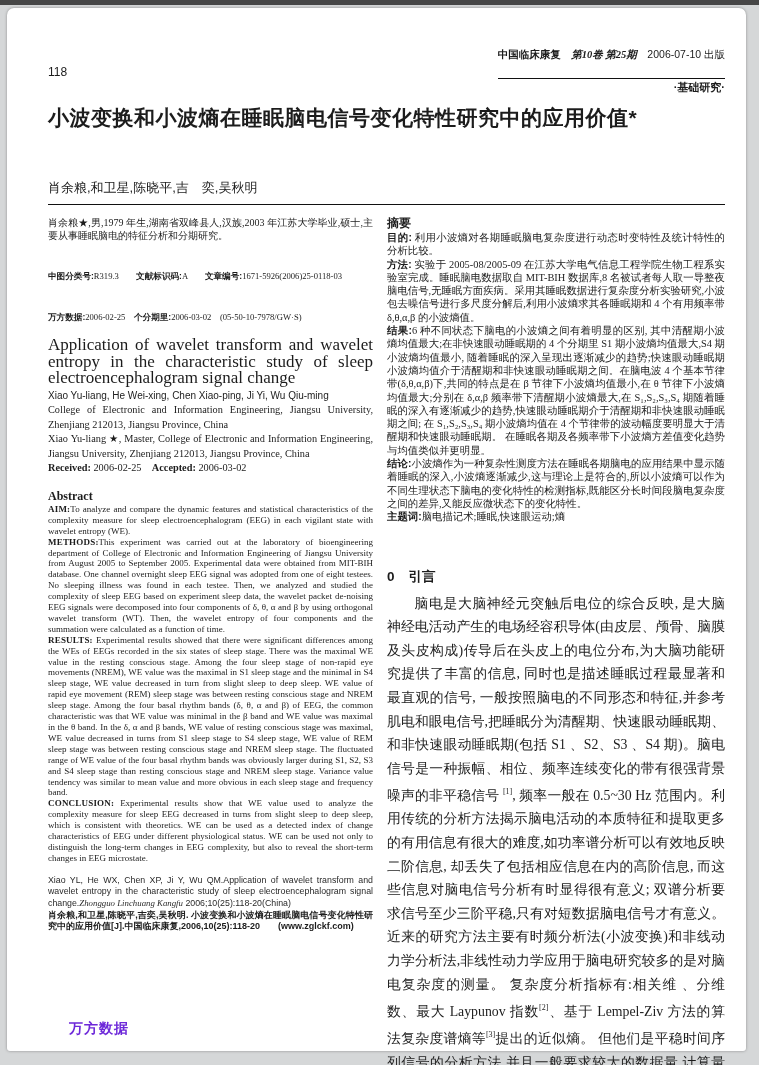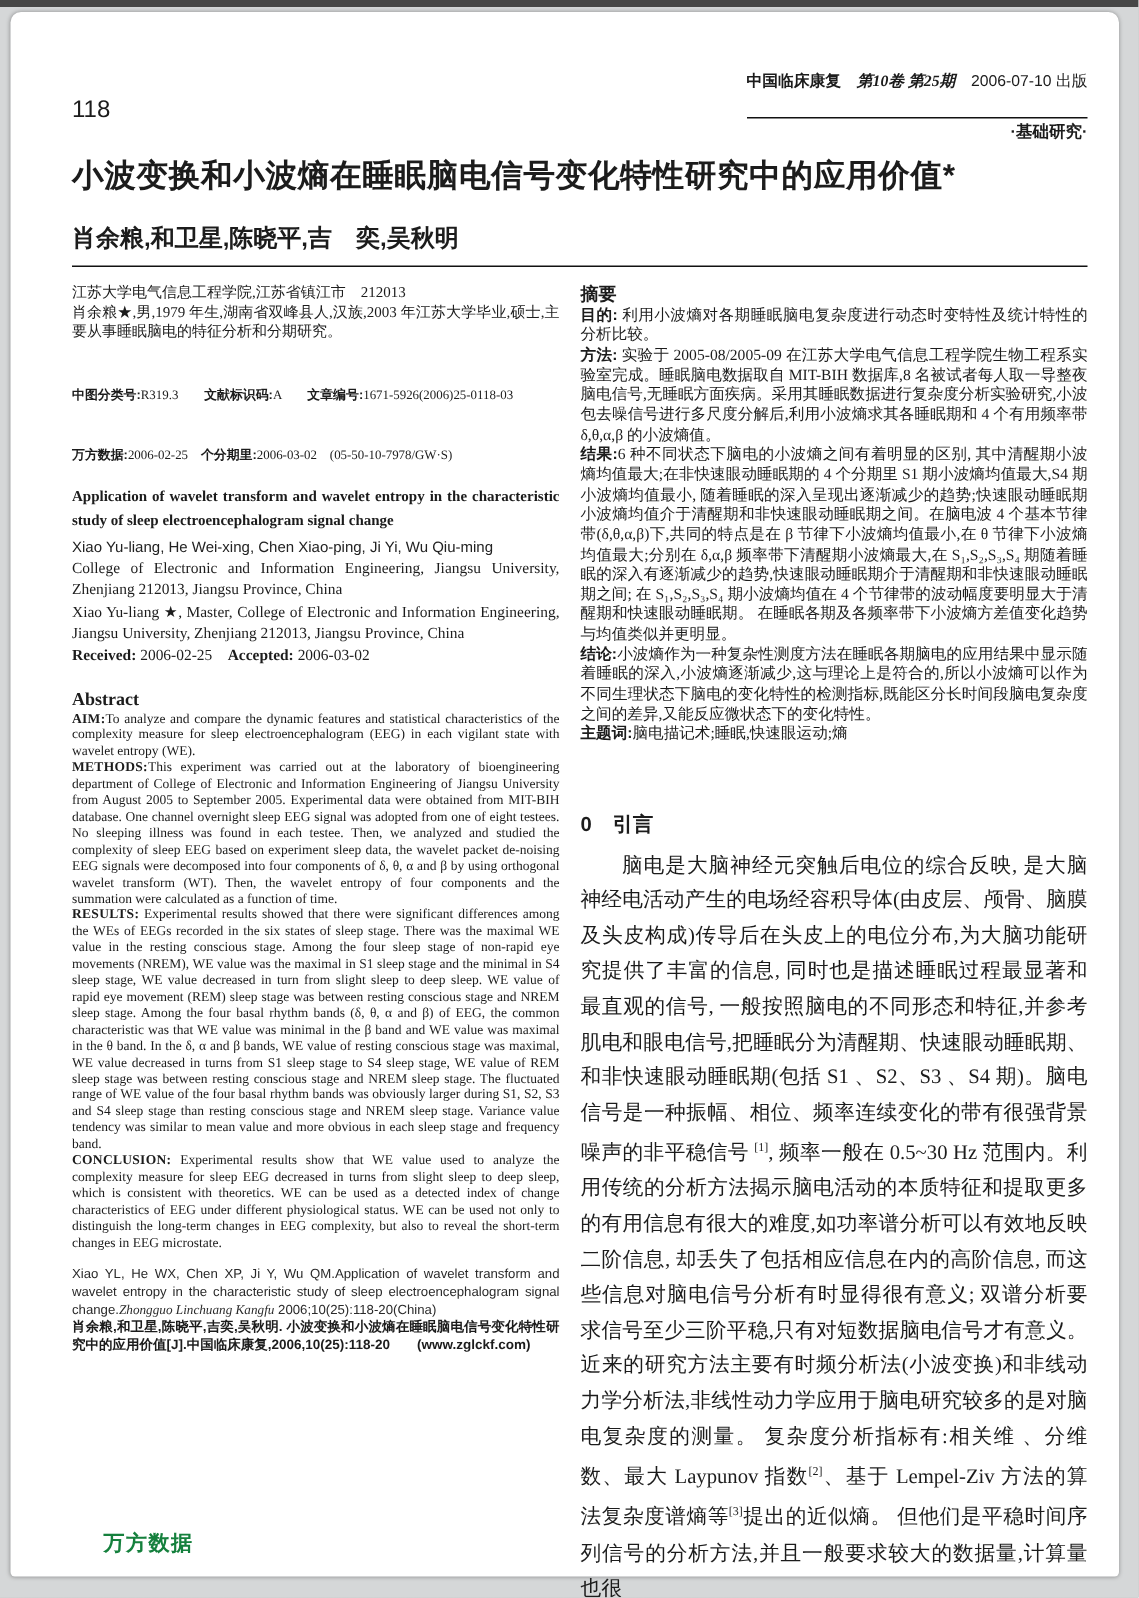--- a/index.html
+++ b/index.html
@@ -10,45 +10,45 @@
     font-family:"Liberation Serif", serif; color:#1c1c1c; overflow:hidden;
   }
   .page {
     position:absolute; left:7px; top:8px; width:739px; height:1043px;
     background:#ffffff; border-radius:7px 7px 3px 3px;
     box-shadow:0 0 3px rgba(0,0,0,.35);
     padding:0 21px 0 41px;
   }
   
   .header { position:relative; height:84px; }
-  .page-num { position:absolute; left:0; top:57px; font-size:16px; font-family:"Liberation Sans",sans-serif; }
+  .page-num { position:absolute; left:0; top:57px; font-size:12px; font-family:"Liberation Sans",sans-serif; }
   .journal-head { position:absolute; right:0; top:40px; text-align:center;
     border-bottom:1.5px solid #111; padding-bottom:17px; }
   .jl1 { font-size:10.5px; line-height:12px; font-family:"Liberation Sans",sans-serif; }
   .jl1 .b { font-weight:bold; }
   .jl1 .bi { font-weight:bold; font-style:italic; font-family:"Liberation Serif",serif; }
   .jl2 { font-size:10.5px; line-height:13px; font-style:italic; font-family:"Liberation Serif",serif; }
   .section-tag { position:absolute; right:0; top:72px; font-weight:bold; font-size:11px;
     font-family:"Liberation Sans",sans-serif; }
   
   .title { font-family:"Liberation Sans",sans-serif; font-weight:bold; font-size:21px;
     line-height:28px; margin-top:12px; letter-spacing:.5px; }
-  .authors { font-family:"Liberation Sans",sans-serif; font-weight:bold; font-size:16px;
-    margin-top:17px; }
+  .authors { font-family:"Liberation Sans",sans-serif; font-weight:normal; font-size:13px;
+    margin-top:47px; }
   .rule { border:none; border-top:1.5px solid #111; margin-top:7px; }
   
   .cols { display:flex; gap:14px; margin-top:11px; }
   .col-left { width:325px; flex:none; }
   .col-right { flex:1; }
   
   .cn-small { font-size:10px; line-height:13.2px; text-align:justify; }
   .meta { font-size:8.6px; line-height:12.5px; white-space:nowrap;margin-top:28px; }
   .meta b { font-family:"Liberation Sans",sans-serif; }
   .en-block { margin-top:14px; }
-  .en-title { font-weight:bold; font-size:10px; line-height:16.5px; text-align:justify; }
+  .en-title { font-weight:normal; font-size:17px; line-height:16.5px; text-align:justify; }
   .en-authors { font-family:"Liberation Sans",sans-serif; font-size:10px; line-height:14px; margin-top:2px; color:#222; }
   .en-body { font-size:10.3px; line-height:14.6px; text-align:justify; }
   .abs-heading { font-weight:bold; font-size:12px; margin-top:13px; }
   .abs-p { font-size:9px; line-height:10.9px; text-align:justify; }
   .abs-p b { letter-spacing:.2px; }
   .cite { margin-top:11px; font-family:"Liberation Sans",sans-serif; font-size:8.8px;
     line-height:11.6px; text-align:justify; color:#2a2a2a; }
   .cite .jit { font-family:"Liberation Serif",serif; font-style:italic; }
   .cite-cn { font-family:"Liberation Sans",sans-serif; font-size:9px; line-height:11.6px;
     font-weight:bold; text-align:justify; color:#1c1c1c; }
@@ -56,21 +56,21 @@
   .cn-abs-h { font-weight:bold; font-size:12px; font-family:"Liberation Sans",sans-serif; line-height:15px; }
   .cn-abs { font-size:10.4px; line-height:13.3px; text-align:justify; }
   .cn-abs b { font-family:"Liberation Sans",sans-serif; }
   .intro-head { margin-top:44px; font-family:"Liberation Sans",sans-serif; font-weight:bold;
     font-size:13.5px; }
   .intro-head .num { margin-right:14px; }
   .intro-p { margin-top:6px; font-size:13.8px; line-height:23.6px; text-align:justify;
     text-indent:2em; }
   .intro-p sup { font-size:8px; }
   .watermark { position:absolute; left:62px; top:1012px; font-size:14px; font-weight:bold;
-    color:#15803d; font-family:Liberation Serif, serif; letter-spacing:1px; }
+    color:#6d28d9; font-family:Liberation Serif, serif; letter-spacing:1px; }
 </style>
 </head>
 <body>
 
 <div class="canvas">
   <div class="page">
 
     <div class="header">
       <div class="page-num">118</div>
       <div class="journal-head">
@@ -79,21 +79,20 @@
       <div class="section-tag">·基础研究·</div>
     </div>
 
     <h1 class="title">小波变换和小波熵在睡眠脑电信号变化特性研究中的应用价值*</h1>
     <div class="authors">肖余粮,和卫星,陈晓平,吉　奕,吴秋明</div>
     <hr class="rule">
 
     <div class="cols">
 
       <div class="col-left">
-        <div class="cn-small">江苏大学电气信息工程学院,江苏省镇江市　212013</div>
         <div class="cn-small">肖余粮★,男,1979 年生,湖南省双峰县人,汉族,2003 年江苏大学毕业,硕士,主要从事睡眠脑电的特征分析和分期研究。</div>
         <div class="meta"><b>中图分类号:</b><span>R319.3</span>　　<b>文献标识码:</b><span>A</span>　　<b>文章编号:</b><span>1671-5926(2006)25-0118-03</span></div>
         <div class="meta"><b>万方数据:</b><span>2006-02-25</span>　<b>个分期里:</b><span>2006-03-02</span>　<span>(05-50-10-7978/GW·S)</span></div>
 
         <div class="en-block">
           <div class="en-title">Application of wavelet transform and wavelet entropy in the characteristic study of sleep electroencephalogram signal change</div>
           <div class="en-authors">Xiao Yu-liang, He Wei-xing, Chen Xiao-ping, Ji Yi, Wu Qiu-ming</div>
           <div class="en-body">College of Electronic and Information Engineering, Jiangsu University, Zhenjiang 212013, Jiangsu Province, China</div>
           <div class="en-body">Xiao Yu-liang ★, Master, College of Electronic and Information Engineering, Jiangsu University, Zhenjiang 212013, Jiangsu Province, China</div>
           <div class="en-body"><b>Received:</b> <span>2006-02-25</span>　<b>Accepted:</b> <span>2006-03-02</span></div>

